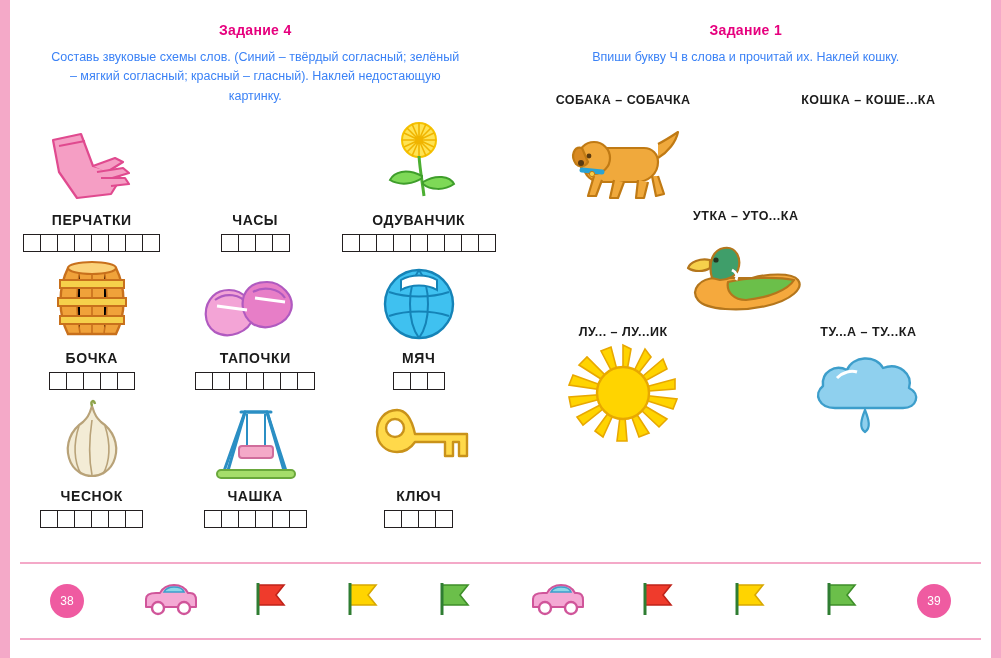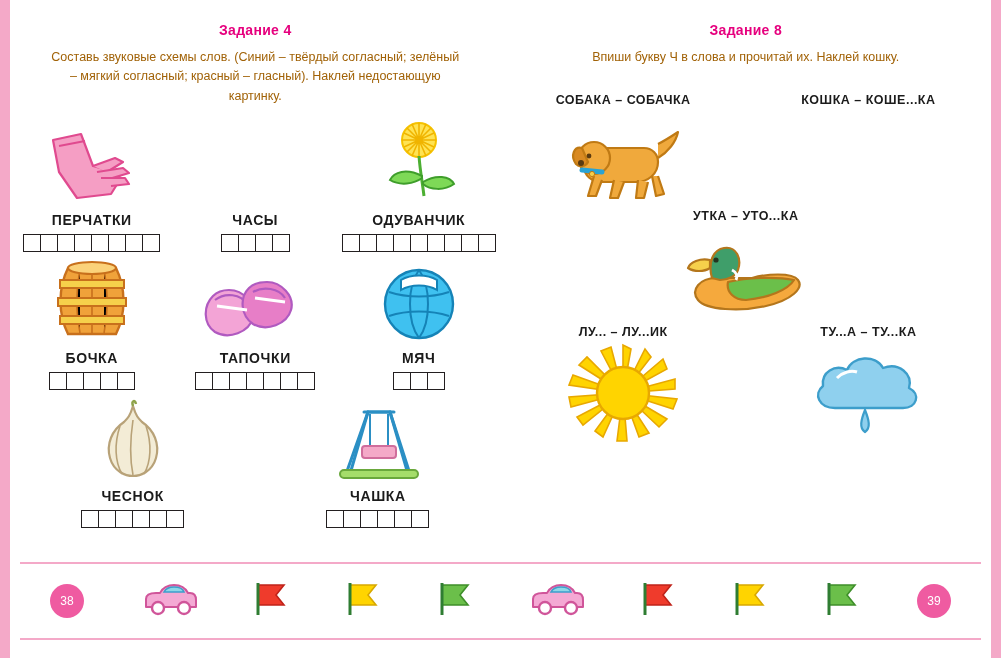--- a/index.html
+++ b/index.html
@@ -53,21 +53,21 @@
   .task-title {
     text-align: center;
     color: #e6007e;
     font-weight: bold;
     font-size: 14px;
     margin-top: 22px;
     letter-spacing: 0.3px;
   }
   .task-desc {
     text-align: center;
-    color: #a16207;
+    color: #3b82f6;
     font-size: 12.5px;
     line-height: 1.55;
     margin: 10px auto 0;
     width: 84%;
   }
 
   
   .pic-grid {
     margin-top: 14px;
     display: flex;
@@ -398,27 +398,44 @@
               <div class="boxes">
                 <span></span>
                   <span></span>
                   <span></span>
                   <span></span>
                   <span></span>
                   <span></span>
               </div>
             </div>
 
+            <div class="pic-cell">
+              <div class="pic-art">
+                <svg width="104" height="84" viewBox="0 0 104 84">
+                  <g fill="#ffd94a" stroke="#c9921a" stroke-width="2.4" stroke-linejoin="round">
+                    <path d="M30 12 C18 12 10 22 10 34 C10 46 19 54 30 54 C38 54 44 50 48 44 L78 44 L78 58 L86 58 L86 44 L92 44 L92 58 L100 58 L100 36 L48 36 C45 22 39 12 30 12 Z"></path>
+                    <circle cx="28" cy="30" r="9" fill="#ffffff"></circle>
+                  </g>
+                </svg>
+              </div>
+              <div class="pic-label">КЛЮЧ</div>
+              <div class="boxes">
+                <span></span>
+                  <span></span>
+                  <span></span>
+                  <span></span>
+              </div>
+            </div>
           </div>
 
         </div>
       </div>
 
       <div class="col col-right">
-        <div class="task-title">Задание 8</div>
+        <div class="task-title">Задание 1</div>
         <div class="task-desc">Впиши букву Ч в слова и прочитай их. Наклей кошку.</div>
 
         <div class="word-grid">
 
           <div class="word-row">
             <div class="word-cell">
               <div class="word-text">СОБАКА – СОБАЧКА</div>
               <div class="word-art">
                 <svg width="130" height="86" viewBox="0 0 130 86">
                   <g stroke="#c07a14" stroke-width="2.2" fill="#f0a93c" stroke-linejoin="round">

